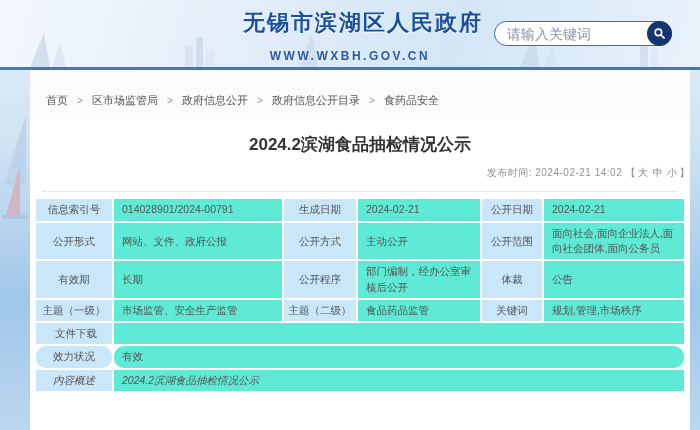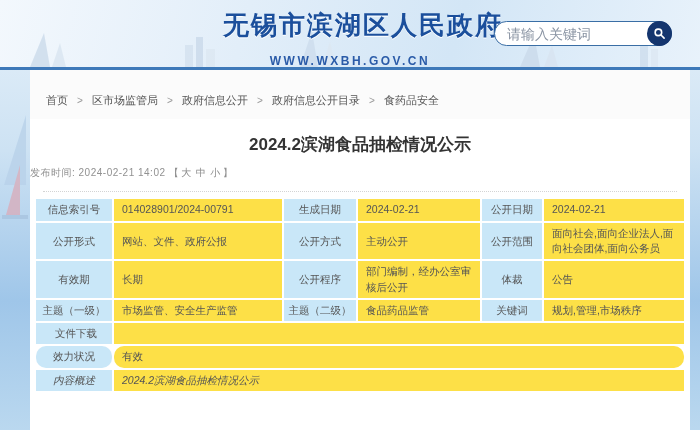--- a/index.html
+++ b/index.html
@@ -10,21 +10,21 @@
   }
   
   .banner{
     position:absolute;left:0;top:0;width:700px;height:67px;
     background:linear-gradient(105deg,#f3f8fd 0%,#e2eef9 35%,#d3e6f6 65%,#e8f2fb 100%);
     overflow:hidden;
   }
   .banner-decor{position:absolute;left:0;bottom:0;width:700px;height:40px;opacity:.75;}
   .banner-center{position:absolute;left:0;top:8px;width:700px;text-align:center;}
   .site-title{
-    font-size:26px;font-weight:bold;color:#1b4f9c;letter-spacing:2px;
+    font-size:22px;font-weight:bold;color:#1b4f9c;letter-spacing:2px;
     text-shadow:0 1px 0 #ffffff;
     margin-left:26px;
   }
   .site-url{font-size:12px;font-weight:bold;color:#2a5ba8;letter-spacing:2.5px;margin-top:11px;}
   .searchbox{
     position:absolute;right:28px;top:21px;width:178px;height:25px;
     background:#ffffff;border:1px solid #3a6ea5;border-radius:14px;
     display:flex;align-items:center;box-sizing:border-box;
   }
   .searchbox input{
@@ -50,36 +50,36 @@
   .breadcrumb{
     background:#fbfbfb;padding:23px 16px 11px 16px;font-size:11px;color:#666;
     white-space:nowrap;overflow:hidden;
   }
   .breadcrumb a{color:#555;text-decoration:none;cursor:pointer;}
   .breadcrumb .sep{color:#999;margin:0 6px;font-size:10px;}
   .art-title{
     margin:14px 10px 0 10px;text-align:center;font-size:17px;font-weight:600;color:#333;
   }
   .publine{
-    margin-top:10px;text-align:left;font-size:10px;color:#919191;letter-spacing:.5px;
+    margin-top:10px;text-align:right;font-size:10px;color:#919191;letter-spacing:.5px;
   }
   .publine .fs-ctl{color:#8a8a8a;cursor:pointer;margin:0 2px;text-decoration:none;}
   .dotted{border-top:1px dotted #d4d4d4;margin:11px 13px 0 13px;}
   
   table.meta{
     border-collapse:separate;border-spacing:2px;
     margin:5px auto 0 auto;width:638px;table-layout:fixed;
     font-size:10.5px;color:#555;
   }
   table.meta th{
     background:#c9e7f8;font-weight:normal;text-align:center;
     padding:3px 4px;word-break:break-all;line-height:1.45;
   }
   table.meta td{
-    background:#fde047;text-align:left;padding:3px 8px;
+    background:#5eead4;text-align:left;padding:3px 8px;
     word-break:break-all;line-height:1.45;
   }
   tr.r1 th,tr.r1 td{height:16px;}
   tr.r2 th,tr.r2 td{height:30px;}
   tr.r3 th,tr.r3 td{height:30px;}
   tr.r4 th,tr.r4 td{height:16px;}
   tr.r5 th,tr.r5 td{height:14px;}
   tr.r6 th,tr.r6 td{height:10px;padding-left:8px;}
   tr.r7 th,tr.r7 td{height:12px;border-radius:10px;}
   tr.r8 th,tr.r8 td{height:13px;font-style:italic;}

